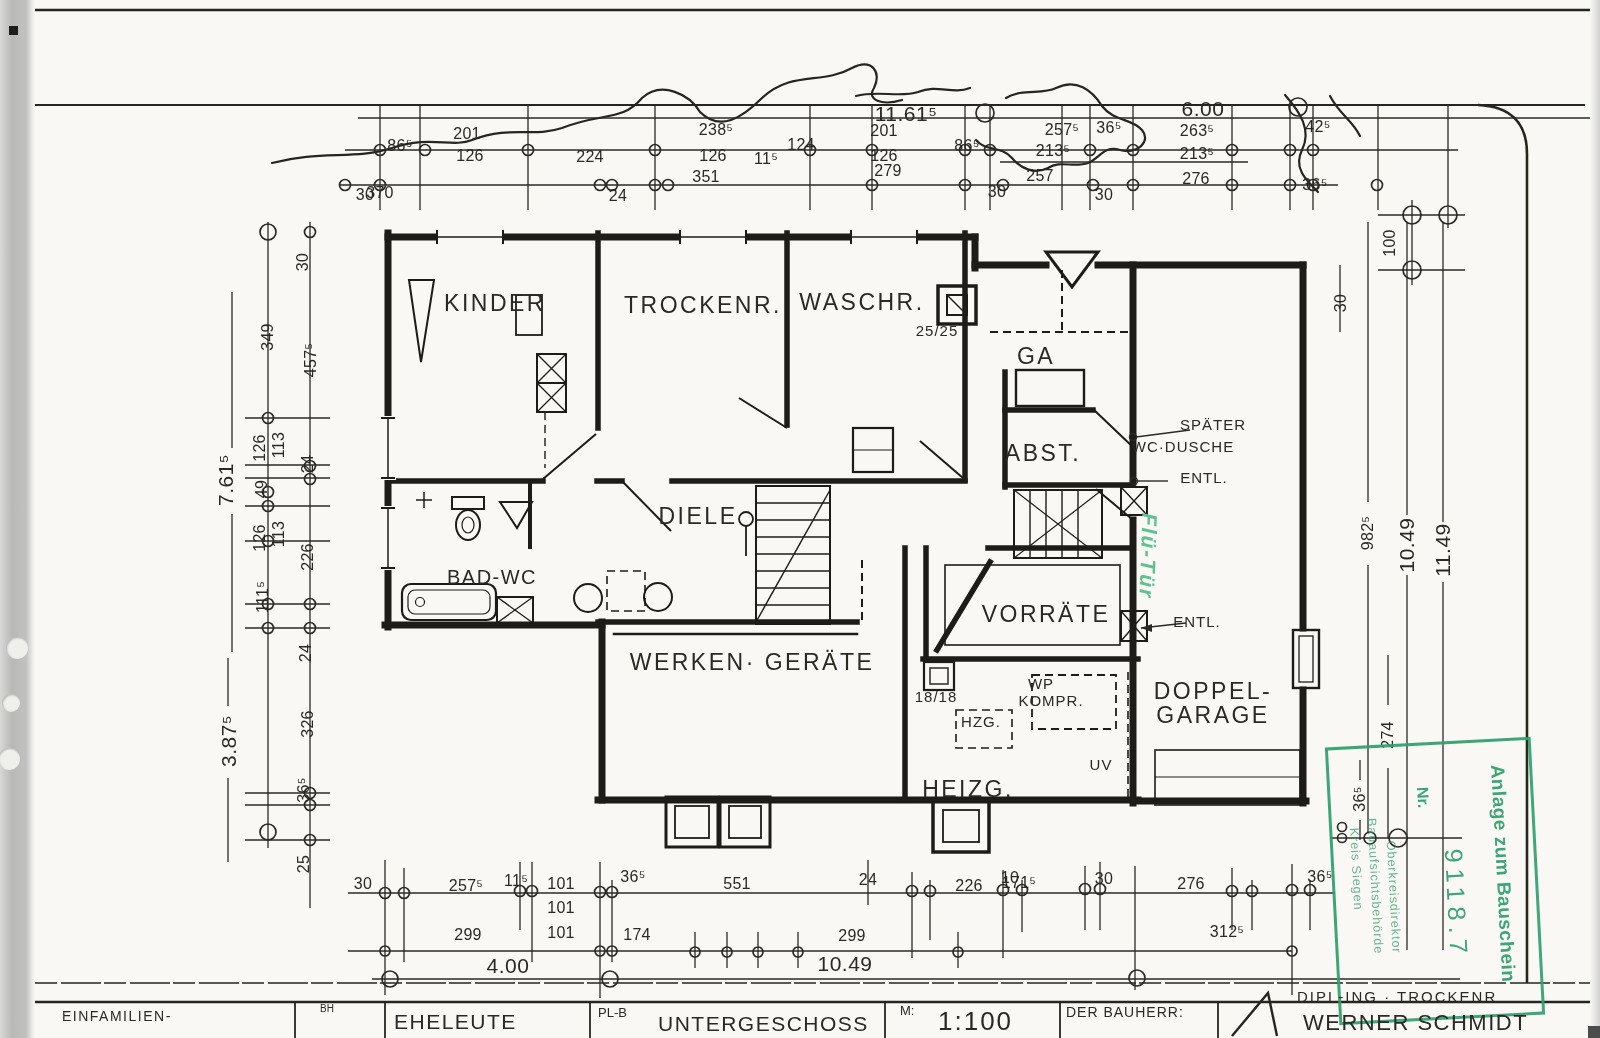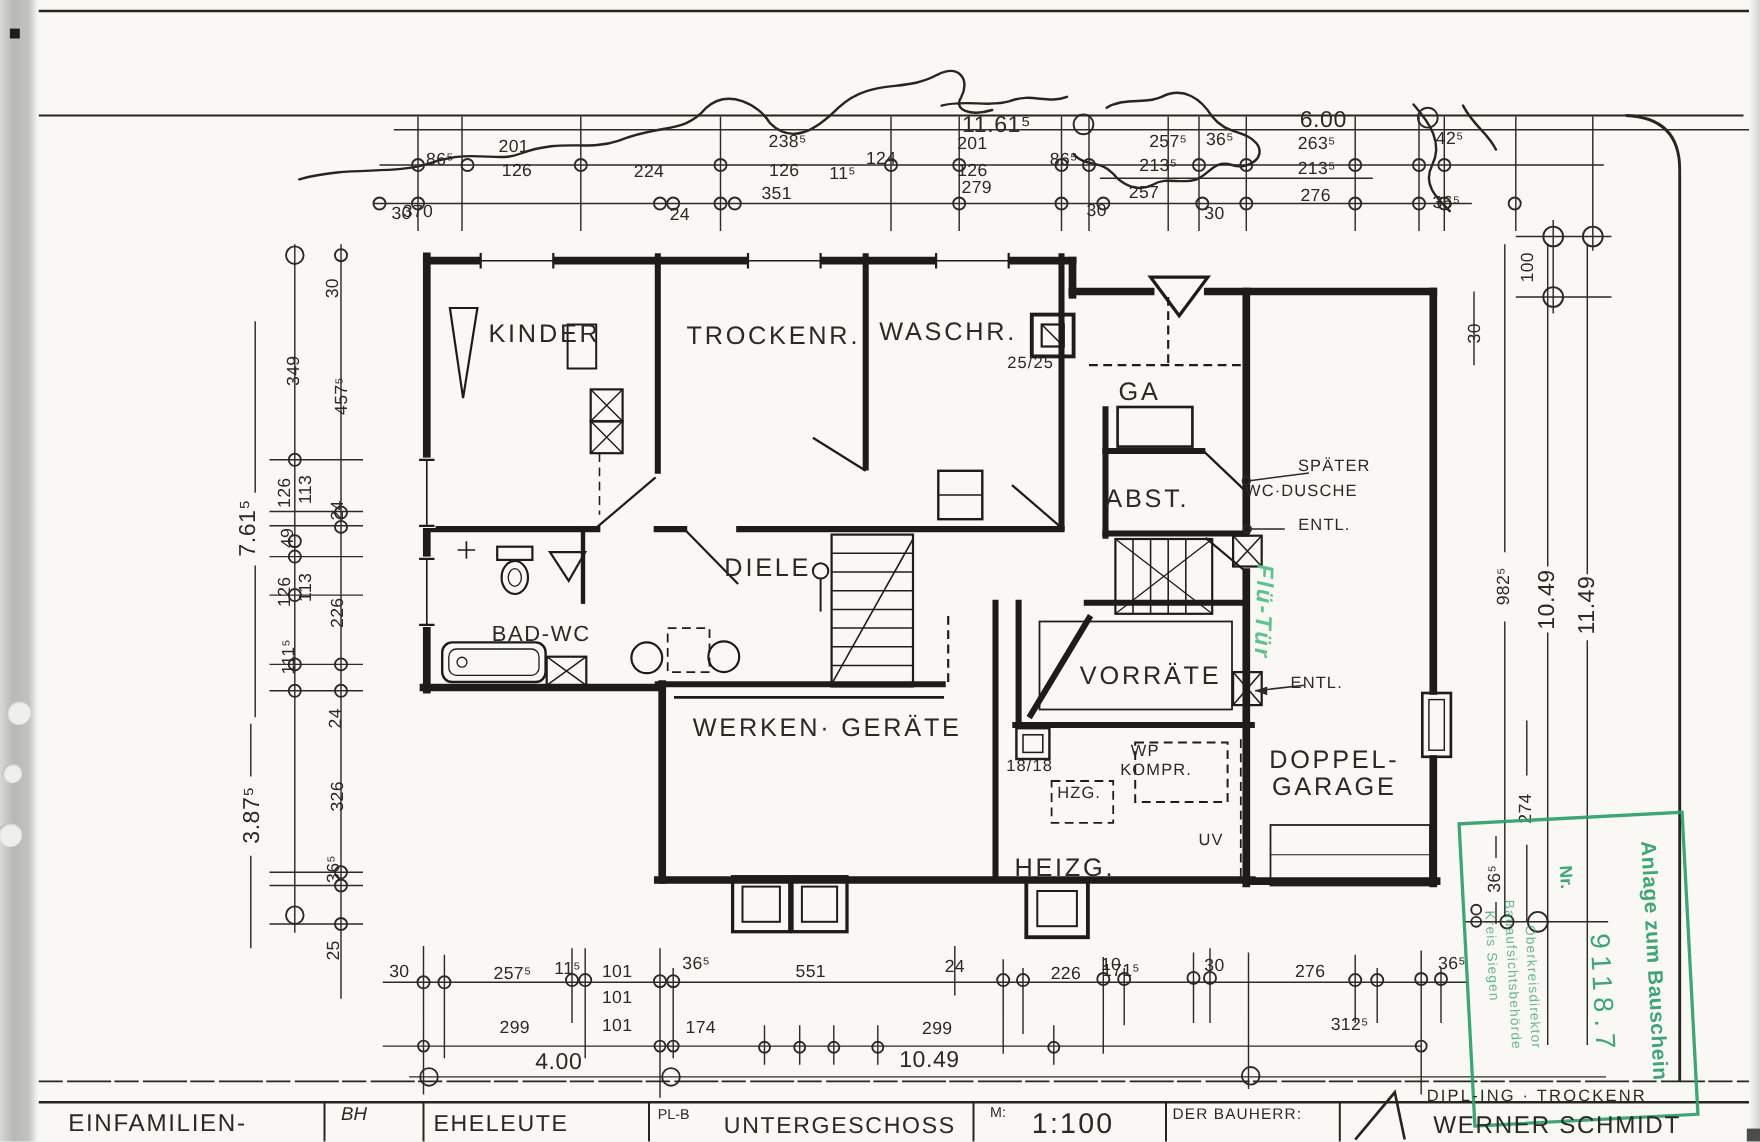--- a/index.html
+++ b/index.html
@@ -414,22 +414,22 @@
 
     <span class="stamp-line" style="left: 22px; top: 120px; position: absolute; transform: translate(-50%, -50%) rotate(90deg);">Kreis Siegen</span>
         <span class="stamp-line" style="left: 40px; top: 138px; position: absolute; transform: translate(-50%, -50%) rotate(90deg);">Bauaufsichtsbehörde</span>
         <span class="stamp-line" style="left: 58px; top: 150px; position: absolute; transform: translate(-50%, -50%) rotate(90deg);">Oberkreisdirektor</span>
       </div>
   </div>
 
   <span class="handwriting">Flü-Tür</span>
 
   <div>
-    <span class="tb" style="left:62px;top:1008px;font-size:22px;letter-spacing:1.5px;">EINFAMILIEN-</span>
-    <span class="tb" style="left:310px;top:1003px;font-size:17px;font-style:italic;">BH</span>
+    <span class="tb" style="left:62px;top:1008px;font-size:14px;letter-spacing:1.5px;">EINFAMILIEN-</span>
+    <span class="tb" style="left:320px;top:1003px;font-size:10px;">BH</span>
     <span class="tb" style="left:394px;top:1010px;font-size:21px;letter-spacing:1.5px;">EHELEUTE</span>
     <span class="tb" style="left:598px;top:1005px;font-size:13px;">PL-B</span>
     <span class="tb" style="left:658px;top:1012px;font-size:21px;letter-spacing:1.5px;">UNTERGESCHOSS</span>
     <span class="tb" style="left:900px;top:1003px;font-size:13px;">M:</span>
     <span class="tb" style="left:938px;top:1006px;font-size:26px;letter-spacing:2px;">1:100</span>
     <span class="tb" style="left:1066px;top:1004px;font-size:14px;letter-spacing:1px;">DER BAUHERR:</span>
     <span class="tb" style="left:1297px;top:988px;font-size:15px;letter-spacing:2px;">DIPL-ING · TROCKENR</span>
     <span class="tb" style="left:1303px;top:1010px;font-size:22px;letter-spacing:1.5px;">WERNER SCHMIDT</span>
   </div>
 

